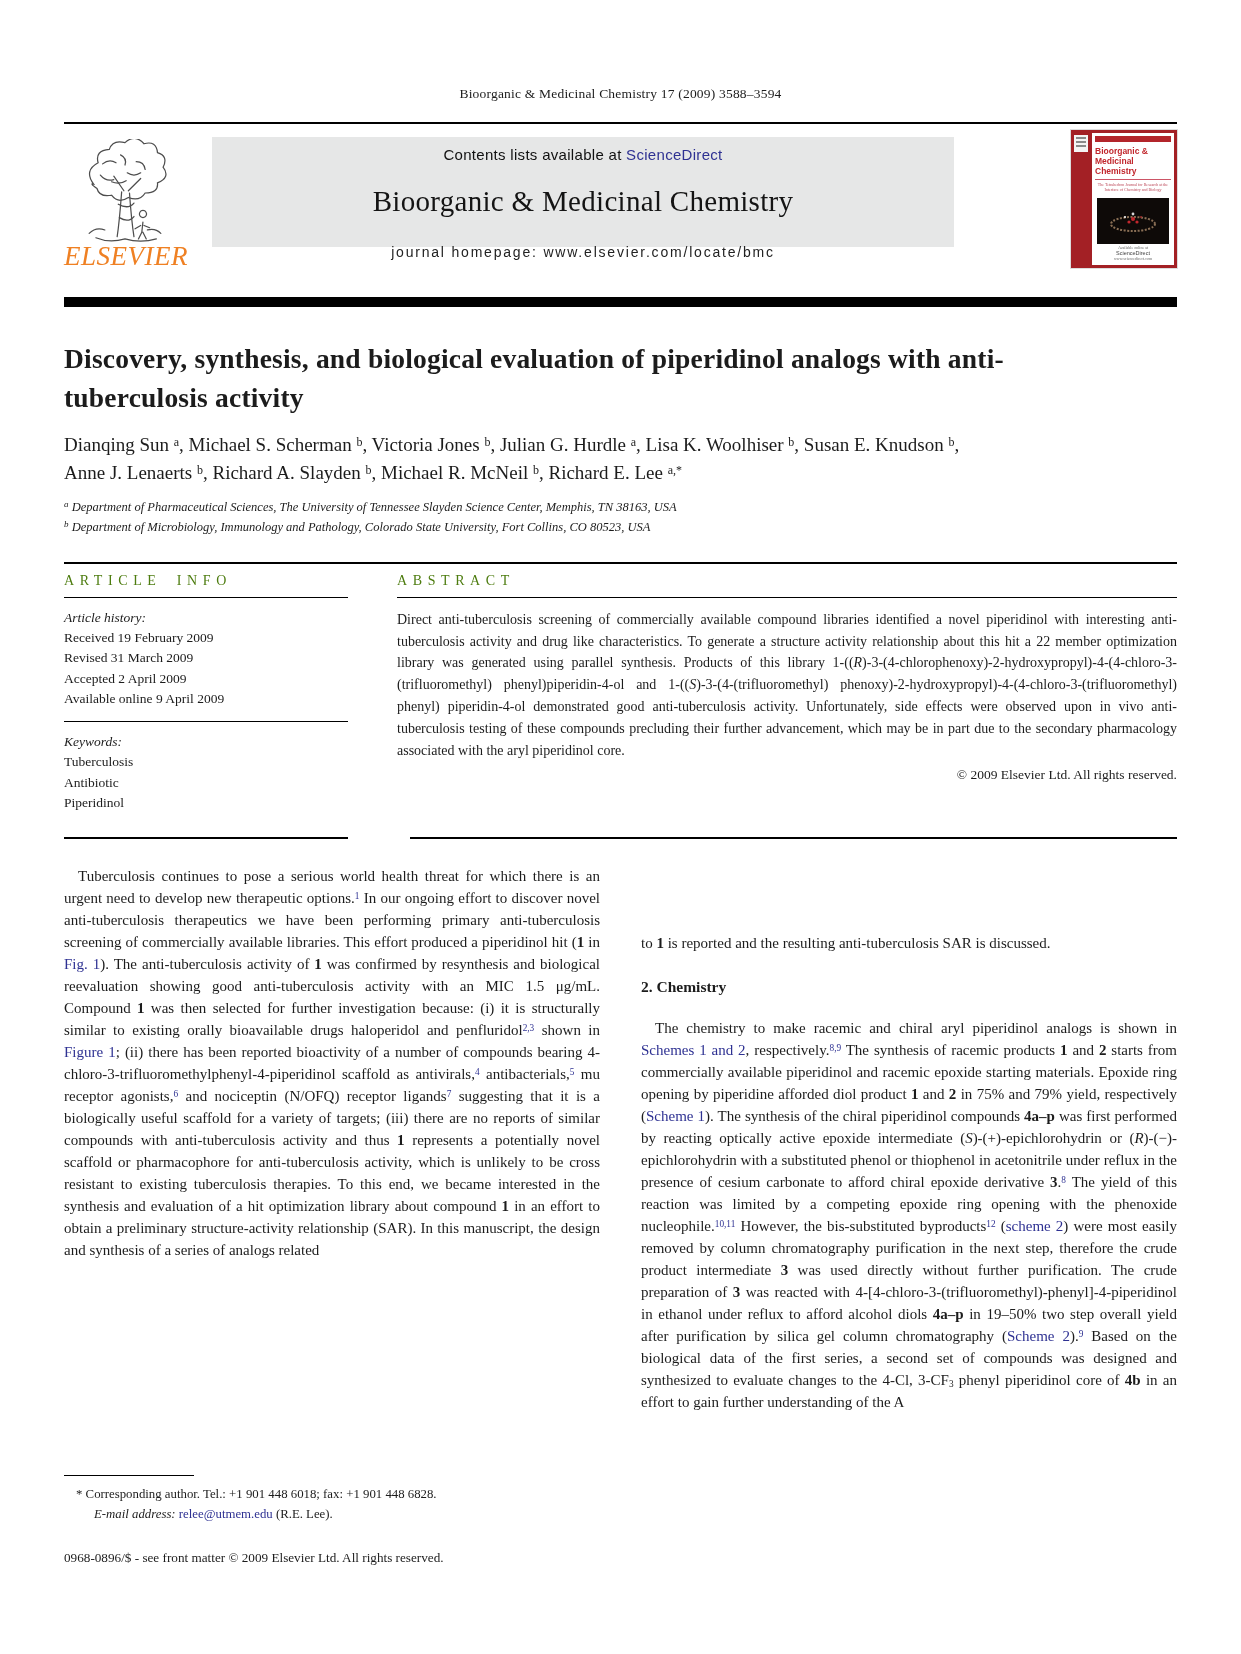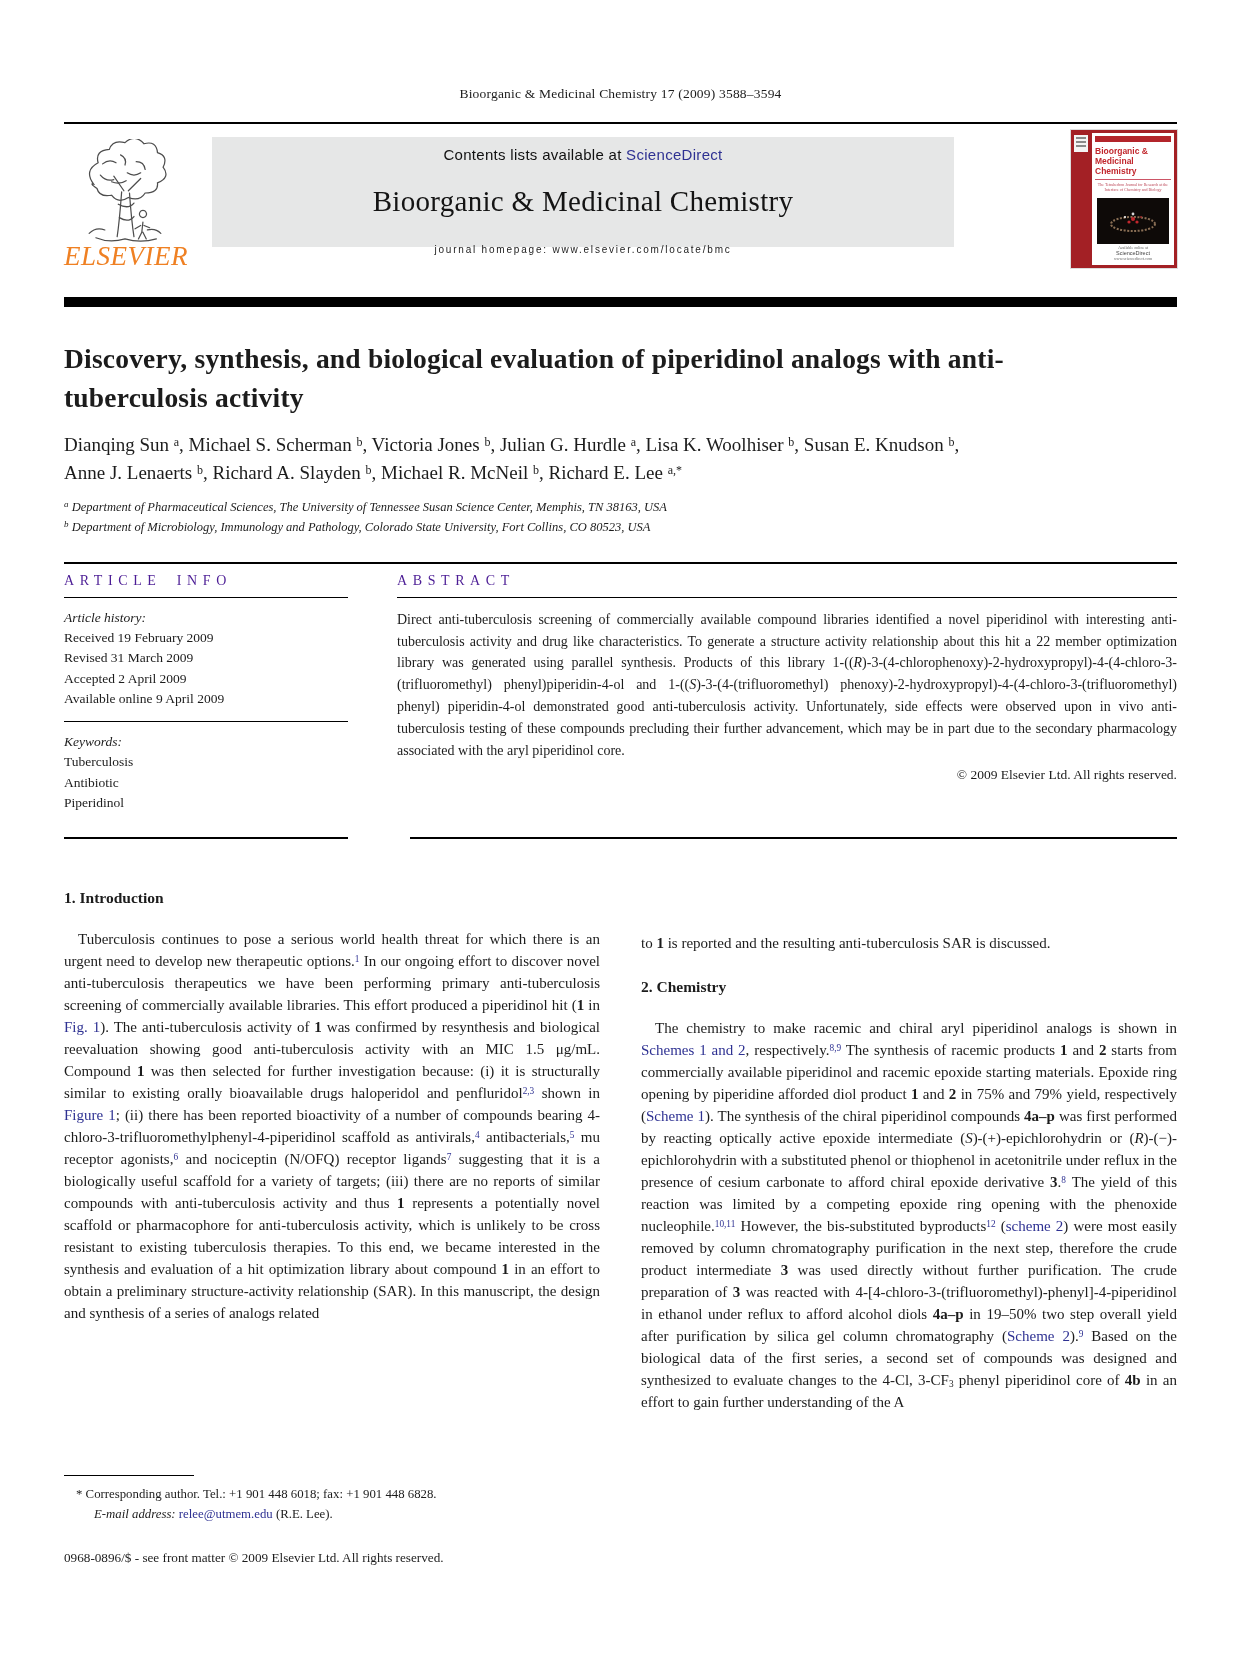--- a/index.html
+++ b/index.html
@@ -16,21 +16,21 @@
 
   .header-row{margin-top:13px;display:flex;align-items:flex-start;height:140px;}
   .elsevier-logo{width:122px;height:140px;position:relative;cursor:pointer;}
   .elsevier-logo svg{display:block;margin:2px auto 0;}
   .elsevier-word{font-family:"Liberation Serif",serif;font-size:27px;color:var(--elsevier_orange);letter-spacing:.5px;text-align:left;margin-top:-6px;font-style:italic;}
 
   .banner{margin-left:26px;width:742px;height:110px;background:var(--banner_bg);text-align:center;padding-top:9px;position:relative;}
   .contents-line{font-family:"Liberation Sans",sans-serif;font-size:15px;letter-spacing:.3px;color:#111;}
   .contents-line .lnk{color:var(--link);}
   .banner-title{font-size:29px;margin-top:22px;color:#141414;letter-spacing:.3px;}
-  .homepage-line{font-family:"Liberation Sans",sans-serif;font-size:10px;letter-spacing:1.8px;color:#222;margin-top:26px;cursor:pointer;}
+  .homepage-line{font-family:"Liberation Sans",sans-serif;font-size:14px;letter-spacing:1.8px;color:#222;margin-top:26px;cursor:pointer;}
 
   .cover{margin-left:auto;width:106px;height:138px;background:var(--cover_red);position:relative;margin-top:-7px;cursor:pointer;box-shadow:0 0 0 1px #ddd;}
   .cover-logo-box{position:absolute;left:3px;top:5px;width:14px;height:17px;background:#f4f4f4;}
   .cover-logo-box i{display:block;height:2px;background:#8a8a8a;margin:2px 2px 0;}
   .cover-panel{position:absolute;left:21px;top:3px;right:3px;bottom:3px;background:#fff;padding:2px 3px;}
   .cover-topbar{height:6px;background:#b3252b;margin:1px 0 5px;}
   .cover-title{color:var(--cover_title_red);font-family:"Liberation Sans",sans-serif;font-weight:bold;font-size:8.5px;line-height:1.15;text-align:left;}
   .cover-rule{height:1px;background:#c56;margin:3px 0 2px;}
   .cover-subtitle{color:#b45;font-size:4px;line-height:1.3;text-align:center;}
   .cover-image{height:46px;background:#0e0a08;margin:5px 2px;position:relative;overflow:hidden;}
@@ -45,21 +45,21 @@
   .title{margin-top:32px;font-size:27.5px;font-weight:bold;line-height:1.42;max-width:960px;letter-spacing:.2px;}
   .authors{margin-top:14px;font-size:19px;line-height:1.48;max-width:940px;}
   .authors sup{font-size:12px;}
   .affiliations{margin-top:11px;font-size:12.5px;line-height:1.55;font-style:italic;}
   .affiliations sup{font-size:9px;}
 
   .info-top-rule{margin-top:25px;height:1.6px;background:#000;}
   .info-abstract{display:flex;margin-top:9px;}
   .info-col{width:284px;flex:none;}
   .abstract-col{margin-left:49px;flex:1;}
-  .block-heading{font-size:14px;letter-spacing:.4em;word-spacing:.45em;color:#4c1d95;}
+  .block-heading{font-size:14px;letter-spacing:.4em;word-spacing:.45em;color:#4d7c0f;}
   .mini-rule{height:1.1px;background:#000;margin-top:8px;}
   .info-group{margin-top:10px;font-size:13.5px;line-height:1.5;}
   .info-label{font-style:italic;}
   .info-group [data-list] div{cursor:default;}
   .info-sep{height:1.1px;background:#000;margin-top:12px;}
   .abstract-text{margin-top:11px;font-size:14px;line-height:1.56;text-align:justify;}
   .abstract-copyright{margin-top:5px;font-size:13.5px;text-align:right;}
   .end-rules{display:flex;margin-top:24px;}
   .end-rules .seg-left{width:284px;height:1.6px;background:#000;}
   .end-rules .seg-gap{width:62px;}
@@ -148,21 +148,21 @@
     </div>
   </div>
 
   <div class="black-bar"></div>
 
   <h1 class="title">Discovery, synthesis, and biological evaluation of piperidinol analogs with anti-tuberculosis activity</h1>
 
   <div class="authors"><span>Dianqing Sun </span><sup>a</sup><span>, Michael S. Scherman </span><sup>b</sup><span>, Victoria Jones </span><sup>b</sup><span>, Julian G. Hurdle </span><sup>a</sup><span>, Lisa K. Woolhiser </span><sup>b</sup><span>, Susan E. Knudson </span><sup>b</sup><span>, Anne J. Lenaerts </span><sup>b</sup><span>, Richard A. Slayden </span><sup>b</sup><span>, Michael R. McNeil </span><sup>b</sup><span>, Richard E. Lee </span><sup>a,*</sup></div>
 
   <div class="affiliations">
-    <div><sup>a</sup><span> Department of Pharmaceutical Sciences, The University of Tennessee Susan Science Center, Memphis, TN 38163, USA</span></div>
+    <div><sup>a</sup><span> Department of Pharmaceutical Sciences, The University of Tennessee Slayden Science Center, Memphis, TN 38163, USA</span></div>
     <div><sup>b</sup><span> Department of Microbiology, Immunology and Pathology, Colorado State University, Fort Collins, CO 80523, USA</span></div>
   </div>
 
   <div class="info-top-rule"></div>
 
   <div class="info-abstract">
     <div class="info-col">
       <div class="block-heading">ARTICLE INFO</div>
       <div class="mini-rule"></div>
       <div class="info-group">
@@ -194,21 +194,20 @@
   </div>
 
   <div class="end-rules">
     <div class="seg-left"></div>
     <div class="seg-gap"></div>
     <div class="seg-right"></div>
   </div>
 
   <div class="columns">
     <div class="col col-left">
-        <div class="sec-heading">1. Introduction</div>
         <p class="para indent"><span>Tuberculosis continues to pose a serious world health threat for which there is an urgent need to develop new therapeutic options.</span><sup class="lnk">1</sup><span> In our ongoing effort to discover novel anti-tuberculosis therapeutics we have been performing primary anti-tuberculosis screening of commercially available libraries. This effort produced a piperidinol hit (</span><span class="b">1</span><span> in </span><span class="lnk">Fig. 1</span><span>). The anti-tuberculosis activity of </span><span class="b">1</span><span> was confirmed by resynthesis and biological reevaluation showing good anti-tuberculosis activity with an MIC 1.5 μg/mL. Compound </span><span class="b">1</span><span> was then selected for further investigation because: (i) it is structurally similar to existing orally bioavailable drugs haloperidol and penfluridol</span><sup class="lnk">2,3</sup><span> shown in </span><span class="lnk">Figure 1</span><span>; (ii) there has been reported bioactivity of a number of compounds bearing 4-chloro-3-trifluoromethylphenyl-4-piperidinol scaffold as antivirals,</span><sup class="lnk">4</sup><span> antibacterials,</span><sup class="lnk">5</sup><span> mu receptor agonists,</span><sup class="lnk">6</sup><span> and nociceptin (N/OFQ) receptor ligands</span><sup class="lnk">7</sup><span> suggesting that it is a biologically useful scaffold for a variety of targets; (iii) there are no reports of similar compounds with anti-tuberculosis activity and thus </span><span class="b">1</span><span> represents a potentially novel scaffold or pharmacophore for anti-tuberculosis activity, which is unlikely to be cross resistant to existing tuberculosis therapies. To this end, we became interested in the synthesis and evaluation of a hit optimization library about compound </span><span class="b">1</span><span> in an effort to obtain a preliminary structure-activity relationship (SAR). In this manuscript, the design and synthesis of a series of analogs related</span></p>
       </div>
     <div class="col col-right">
         <p class="para"><span>to </span><span class="b">1</span><span> is reported and the resulting anti-tuberculosis SAR is discussed.</span></p>
         <div class="sec-heading">2. Chemistry</div>
         <p class="para indent"><span>The chemistry to make racemic and chiral aryl piperidinol analogs is shown in </span><span class="lnk">Schemes 1 and 2</span><span>, respectively.</span><sup class="lnk">8,9</sup><span> The synthesis of racemic products </span><span class="b">1</span><span> and </span><span class="b">2</span><span> starts from commercially available piperidinol and racemic epoxide starting materials. Epoxide ring opening by piperidine afforded diol product </span><span class="b">1</span><span> and </span><span class="b">2</span><span> in 75% and 79% yield, respectively (</span><span class="lnk">Scheme 1</span><span>). The synthesis of the chiral piperidinol compounds </span><span class="b">4a–p</span><span> was first performed by reacting optically active epoxide intermediate (</span><span class="i">S</span><span>)-(+)-epichlorohydrin or (</span><span class="i">R</span><span>)-(−)-epichlorohydrin with a substituted phenol or thiophenol in acetonitrile under reflux in the presence of cesium carbonate to afford chiral epoxide derivative </span><span class="b">3</span><span>.</span><sup class="lnk">8</sup><span> The yield of this reaction was limited by a competing epoxide ring opening with the phenoxide nucleophile.</span><sup class="lnk">10,11</sup><span> However, the bis-substituted byproducts</span><sup class="lnk">12</sup><span> (</span><span class="lnk">scheme 2</span><span>) were most easily removed by column chromatography purification in the next step, therefore the crude product intermediate </span><span class="b">3</span><span> was used directly without further purification. The crude preparation of </span><span class="b">3</span><span> was reacted with 4-[4-chloro-3-(trifluoromethyl)-phenyl]-4-piperidinol in ethanol under reflux to afford alcohol diols </span><span class="b">4a–p</span><span> in 19–50% two step overall yield after purification by silica gel column chromatography (</span><span class="lnk">Scheme 2</span><span>).</span><sup class="lnk">9</sup><span> Based on the biological data of the first series, a second set of compounds was designed and synthesized to evaluate changes to the 4-Cl, 3-CF</span><sub>3</sub><span> phenyl piperidinol core of </span><span class="b">4b</span><span> in an effort to gain further understanding of the A</span></p>
       </div>
   </div>
 
   <div class="columns">

